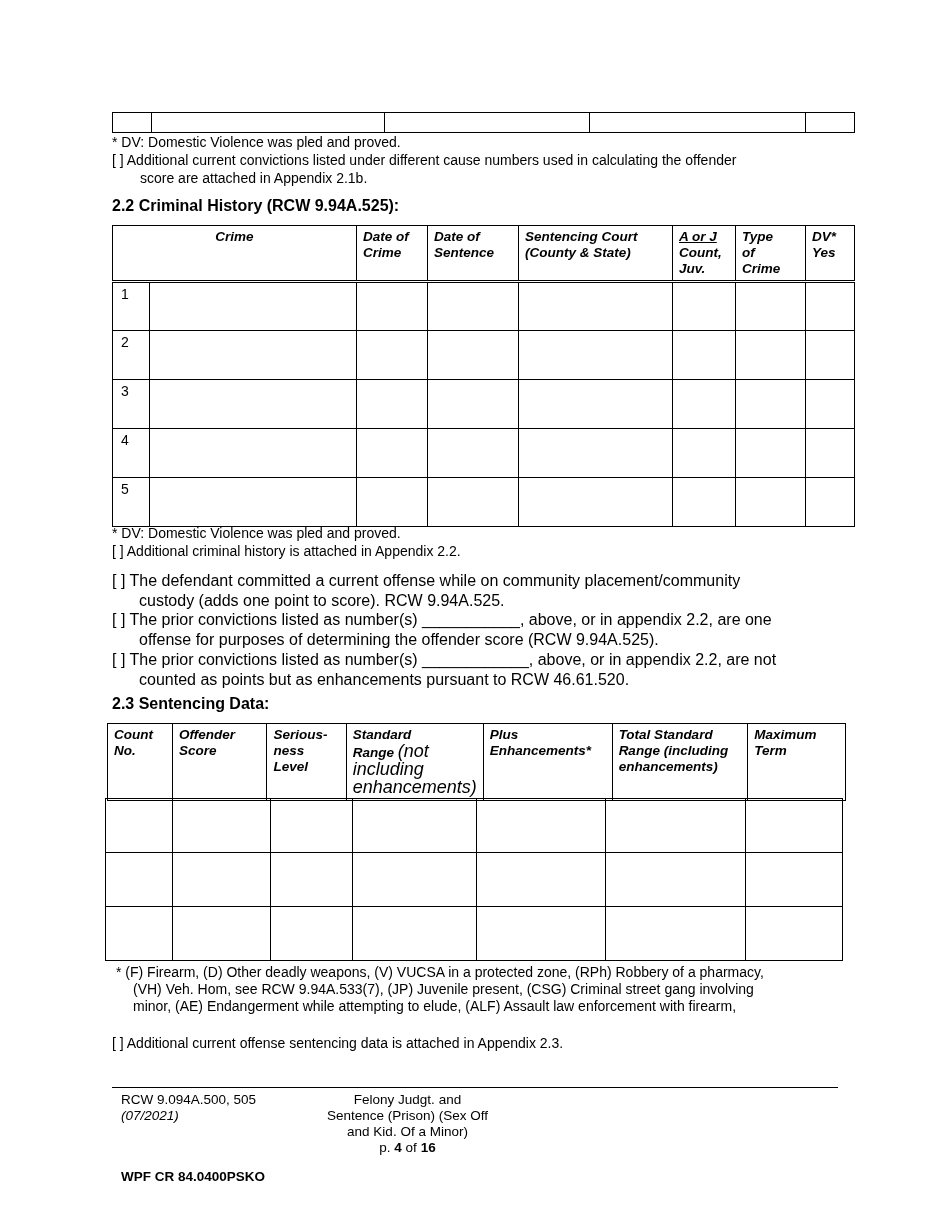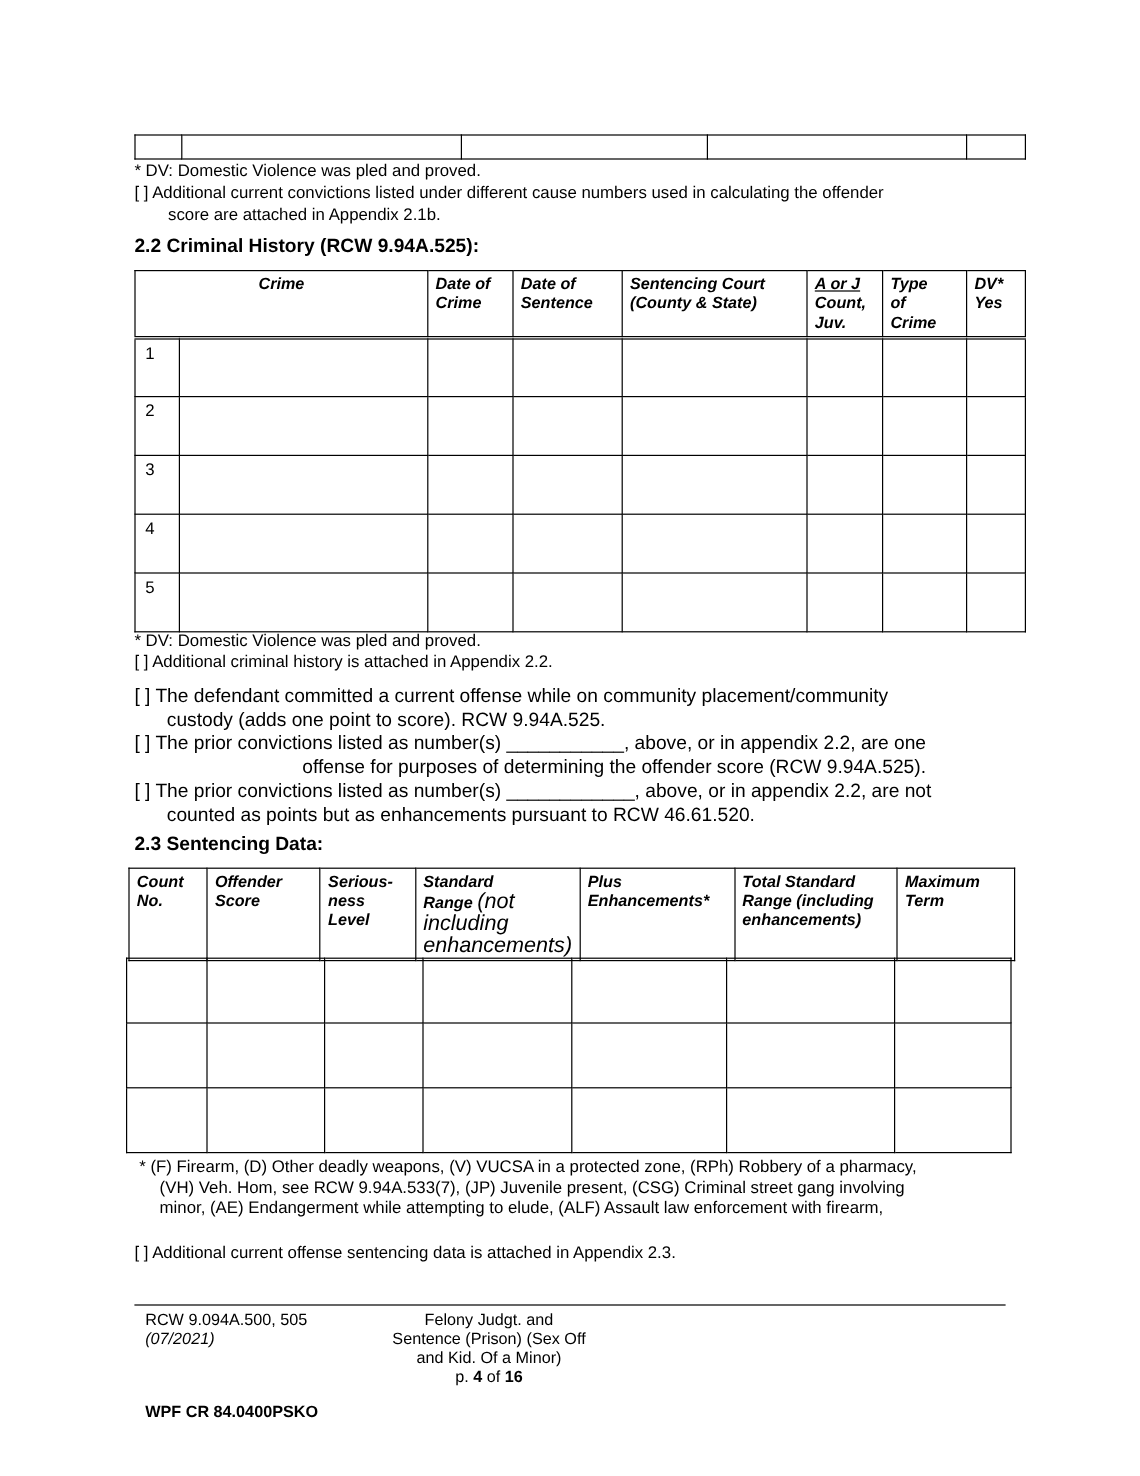--- a/index.html
+++ b/index.html
@@ -102,21 +102,21 @@
 
 <div class="abs t13" style="left:112px; top:525px;">* DV: Domestic Violence was pled and proved.</div>
 <div class="abs t13" style="left:112px; top:543px;">[ ] Additional criminal history is attached in Appendix 2.2.</div>
 
 <div class="abs t15" style="left:112px; top:571px;">
   <div>[ ] The defendant committed a current offense while on community placement/community</div>
   <div style="padding-left:27px;">custody (adds one point to score). RCW 9.94A.525.</div>
 </div>
 <div class="abs t15" style="left:112px; top:610px;">
   <div>[ ] The prior convictions listed as number(s) ___________, above, or in appendix 2.2, are one</div>
-  <div style="padding-left:27px;text-align:right;">offense for purposes of determining the offender score (RCW 9.94A.525).</div>
+  <div style="padding-left:27px;">offense for purposes of determining the offender score (RCW 9.94A.525).</div>
 </div>
 <div class="abs t15" style="left:112px; top:650px;">
   <div>[ ] The prior convictions listed as number(s) ____________, above, or in appendix 2.2, are not</div>
   <div style="padding-left:27px;">counted as points but as enhancements pursuant to RCW 46.61.520.</div>
 </div>
 
 <div class="abs hd" style="left:112px; top:695px;">2.3  Sentencing Data:</div>
 
 <table style="left:107px; top:723px; width:739px;">
   <tbody>

